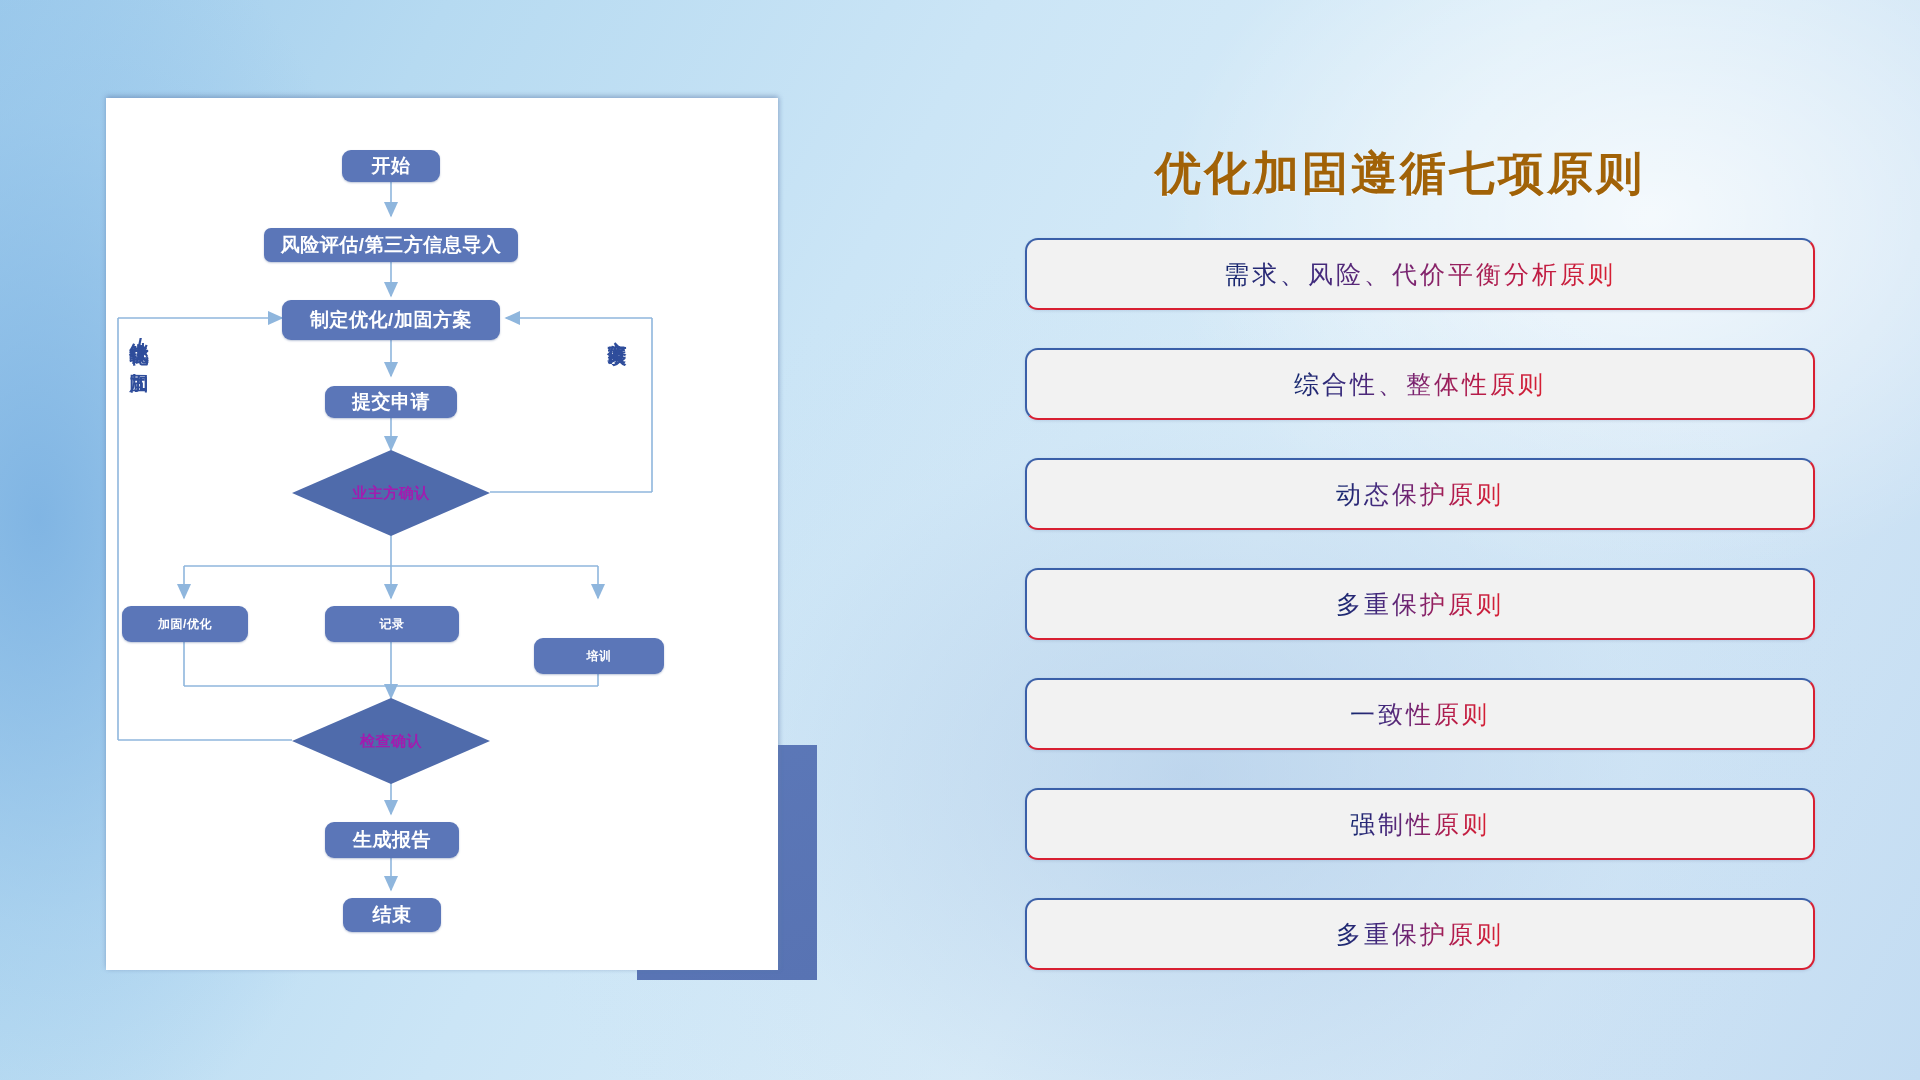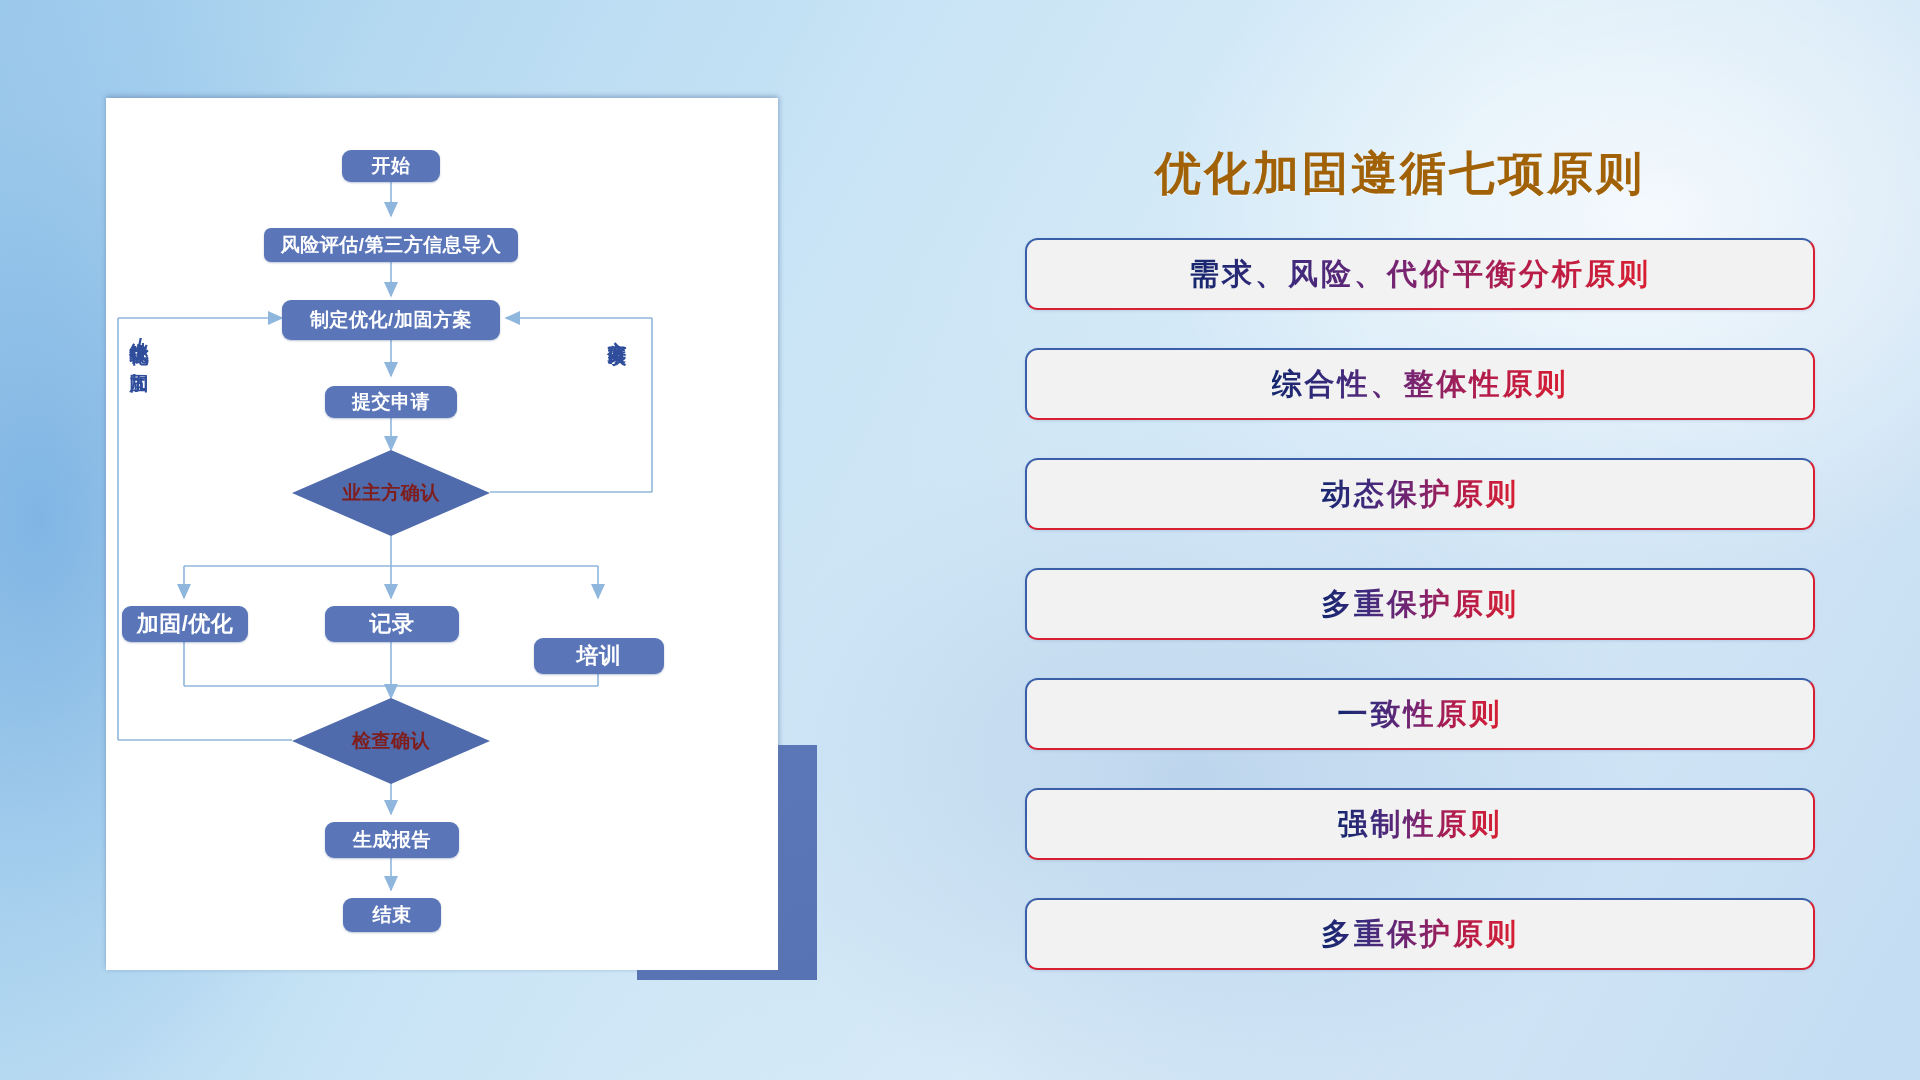--- a/index.html
+++ b/index.html
@@ -36,32 +36,32 @@
   .node {
     position: absolute;
     background: #5b76b8;
     color: #ffffff;
     border-radius: 9px;
     display: flex; align-items: center; justify-content: center;
     font-size: 19px; font-weight: 700; letter-spacing: .5px;
     white-space: nowrap;
     box-shadow: 0 1px 2px rgba(60,85,140,.35);
   }
-  .node.sm { font-size: 22px; }
+  .node.sm { font-size: 12px; }
 
   .diamond-wrap { position: absolute; }
   .diamond-wrap .dshape {
     position: absolute; inset: 0;
     background: #4f6bab;
     clip-path: polygon(50% 0%, 100% 50%, 50% 100%, 0% 50%);
   }
   .diamond-wrap .dtext {
     position: absolute; inset: 0;
     display: flex; align-items: center; justify-content: center;
-    color: #7f1d1d; font-size: 19px; font-weight: 700; letter-spacing: .5px;
+    color: #a21caf; font-size: 15px; font-weight: 700; letter-spacing: .5px;
     white-space: nowrap;
   }
 
   .vlabel {
     position: absolute;
     writing-mode: vertical-rl;
     text-orientation: upright;
     color: #2f4d9b;
     font-size: 19px; font-weight: 700;
     letter-spacing: 2px;
@@ -92,22 +92,22 @@
     border-top: 2px solid #3a5fa8;
     border-left: 2px solid #3a5fa8;
     border-right: 2px solid #d81f32;
     border-bottom: 2px solid #d81f32;
     box-shadow: 0 1px 3px rgba(70,100,150,.18);
     display: flex; align-items: center; justify-content: center;
   }
   .principle:last-child { margin-bottom: 0; }
 
   .principle .ptext {
-    font-size: 30px;
-    font-weight: 700;
+    font-size: 25px;
+    font-weight: 400;
     letter-spacing: 3px;
     white-space: nowrap;
     background: linear-gradient(90deg, #14276e 0%, #3d2a7d 22%, #7b2470 48%, #b51c4a 72%, #d81f32 100%);
     -webkit-background-clip: text;
     background-clip: text;
     color: transparent;
     -webkit-text-fill-color: transparent;
   }
 </style>
 </head>

